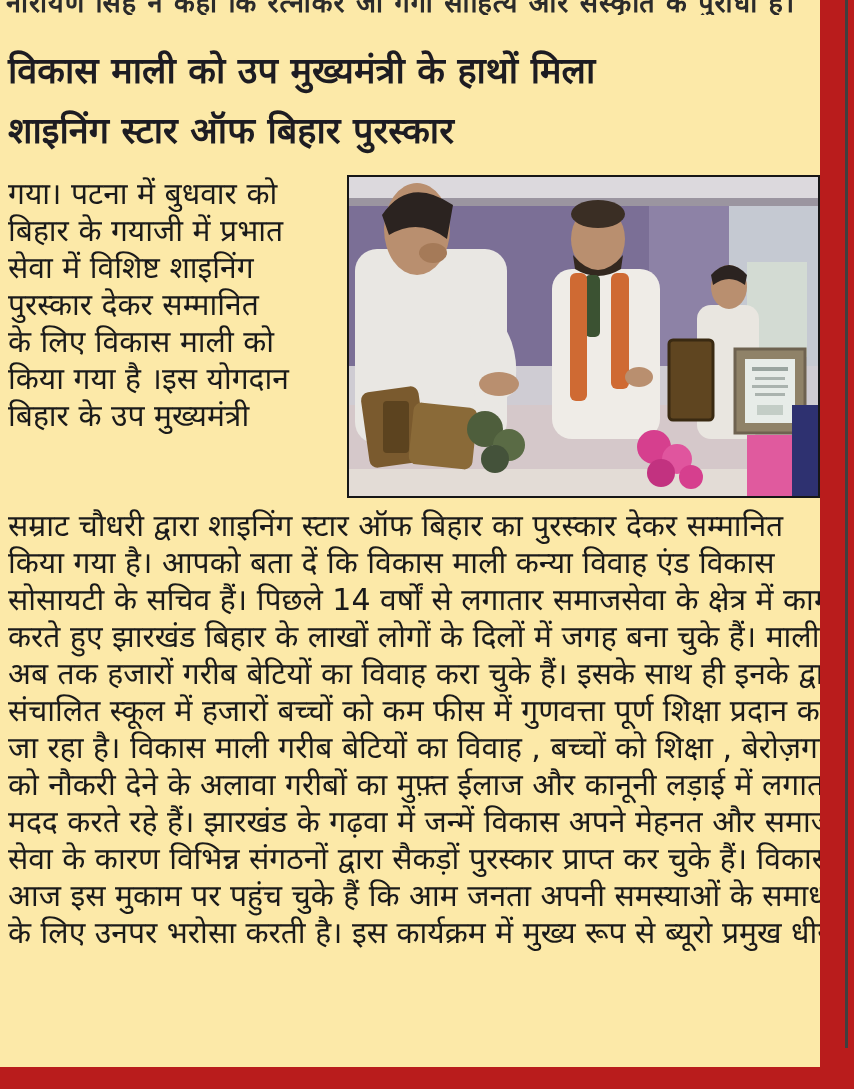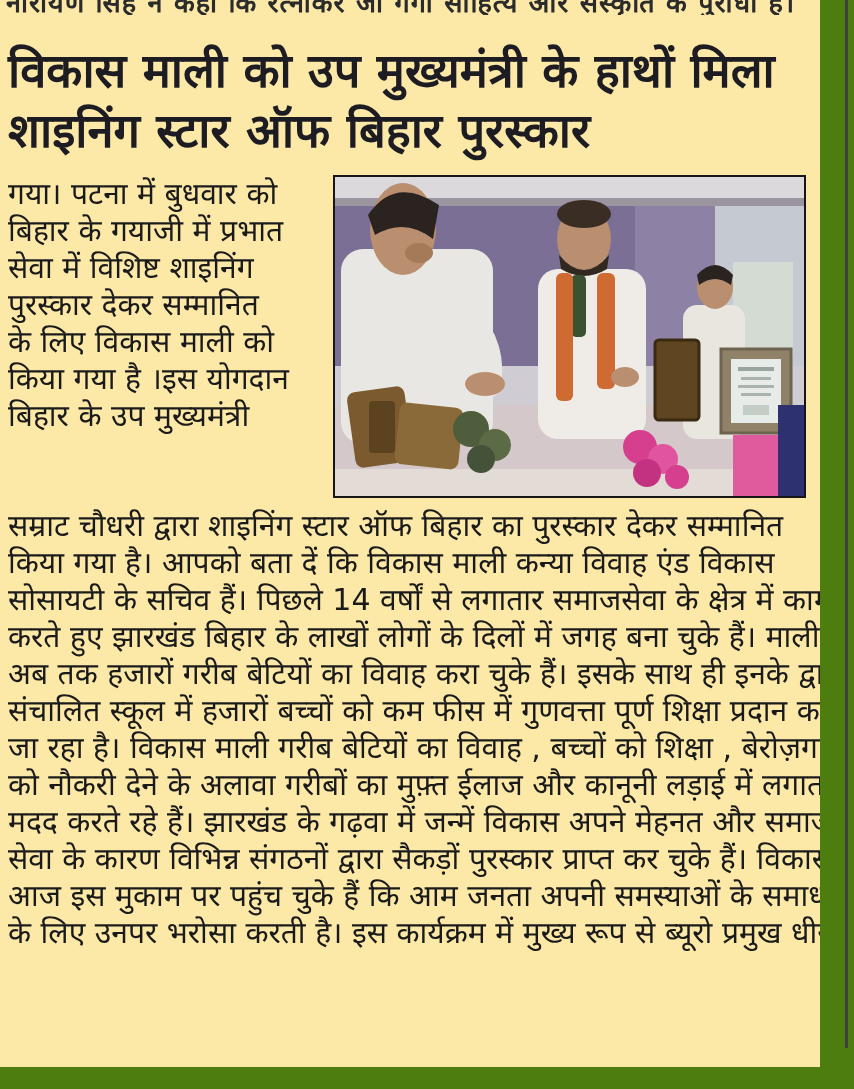--- a/index.html
+++ b/index.html
@@ -1,34 +1,34 @@
 <!DOCTYPE html>
 <html><head>
 <meta charset="utf-8">
 <style>
   html,body { margin:0; padding:0; background:#ffffff; }
   .page {
-    position:relative; width:854px; height:1089px; background:#4d7c0f;
+    position:relative; width:854px; height:1089px; background:#b91c1c;
     font-family:"DejaVu Sans", sans-serif; overflow:hidden;
   }
   .paper {
     position:absolute; left:0; top:0; width:820px; height:1067px;
     background:#fce9a8; overflow:hidden;
   }
   .top-crop { height:15px; overflow:hidden; margin:0 0 0 6px; }
   .top-crop span {
     display:block; margin-top:-17px; font-size:27px; font-weight:bold;
     color:#2b2b2b; white-space:nowrap; letter-spacing:1px;
   }
   .headline { margin:26px 8px 12px 8px; }
   .headline .hl {
-    display:block; font-size:47px; line-height:60px; font-weight:bold;
+    display:block; font-size:36px; line-height:60px; font-weight:bold;
     color:#1d1c22; white-space:nowrap;
   }
-  .content-row { display:flex; margin-left:8px; align-items:flex-start; }
+  .content-row { display:flex; margin-left:8px; align-items:flex-start;justify-content:space-between; }
   .intro-col { width:325px; flex:0 0 auto; padding-top:2px; }
   .body-line {
     font-size:30px; line-height:37px; color:#1a1a1a; white-space:nowrap;
   }
   .photo-wrap {
     margin:2px 0 0 0; width:469px; height:319px; flex:0 0 auto;
     border:2px solid #161616; background:#cfccd3; overflow:hidden;
   }
   .body-col { margin:9px 0 0 8px; }
   .divider {

